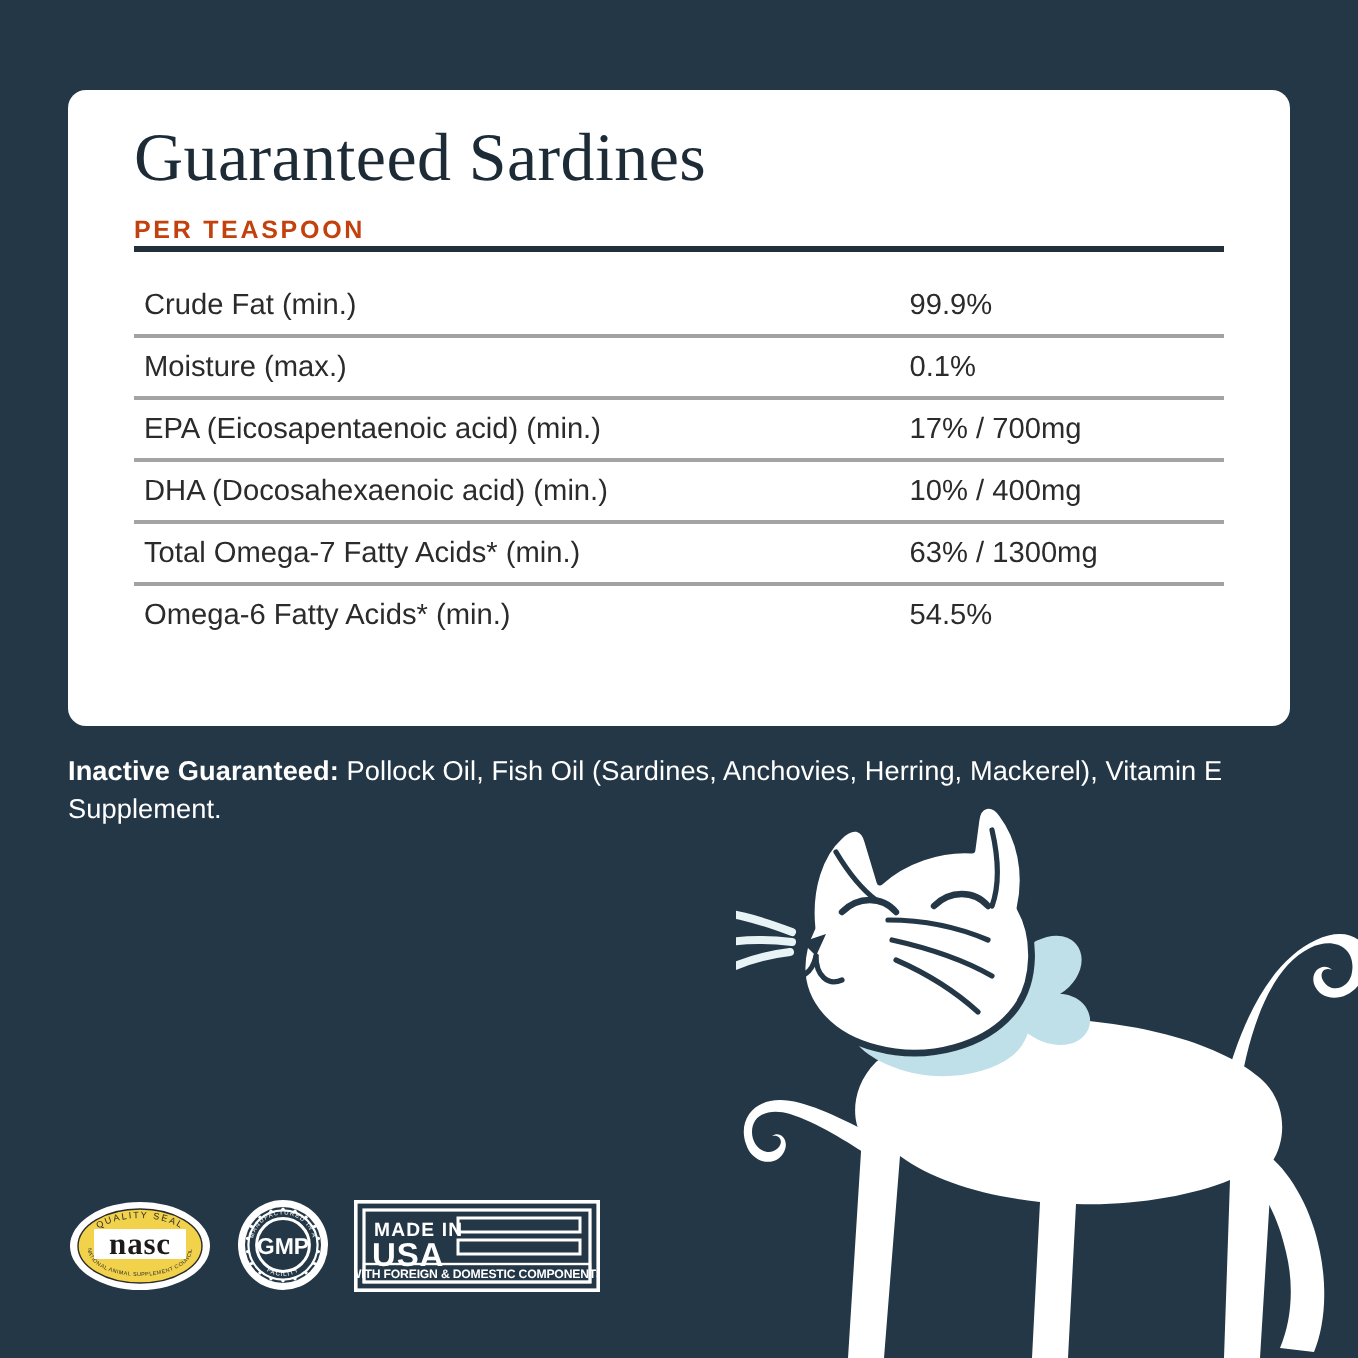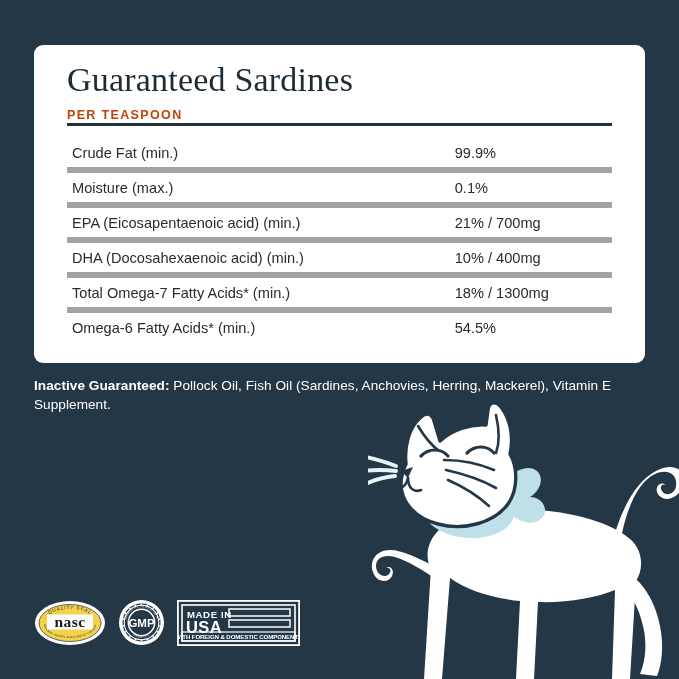--- a/index.html
+++ b/index.html
@@ -82,21 +82,21 @@
     background: #22303c;
     width: 100%;
     margin-top: 1px;
   }
   #analysis-table td {
     font-size: 14.6px;
     color: #2b2b2b;
     padding: 0;
     height: 29px;
     vertical-align: middle;
-    border-bottom: 6px solid #a3a3a3;
+    border-bottom: 2px solid #a3a3a3;
     white-space: nowrap;
   }
   #analysis-table tr:last-child td {
     border-bottom: none;
   }
   .nutrient-name {
     text-align: left;
     padding-left: 5px !important;
   }
   .nutrient-value {
@@ -230,29 +230,29 @@
           <tr>
             <td class="nutrient-name">Crude Fat (min.)</td>
             <td class="nutrient-value">99.9%</td>
           </tr>
           <tr>
             <td class="nutrient-name">Moisture (max.)</td>
             <td class="nutrient-value">0.1%</td>
           </tr>
           <tr>
             <td class="nutrient-name">EPA (Eicosapentaenoic acid) (min.)</td>
-            <td class="nutrient-value">21% / 700mg</td>
+            <td class="nutrient-value">17% / 700mg</td>
           </tr>
           <tr>
             <td class="nutrient-name">DHA (Docosahexaenoic acid) (min.)</td>
             <td class="nutrient-value">10% / 400mg</td>
           </tr>
           <tr>
             <td class="nutrient-name">Total Omega-7 Fatty Acids* (min.)</td>
-            <td class="nutrient-value">18% / 1300mg</td>
+            <td class="nutrient-value">63% / 1300mg</td>
           </tr>
           <tr>
             <td class="nutrient-name">Omega-6 Fatty Acids* (min.)</td>
             <td class="nutrient-value">54.5%</td>
           </tr>
         </tbody>
       </table>
     </div>
   </div>
 

